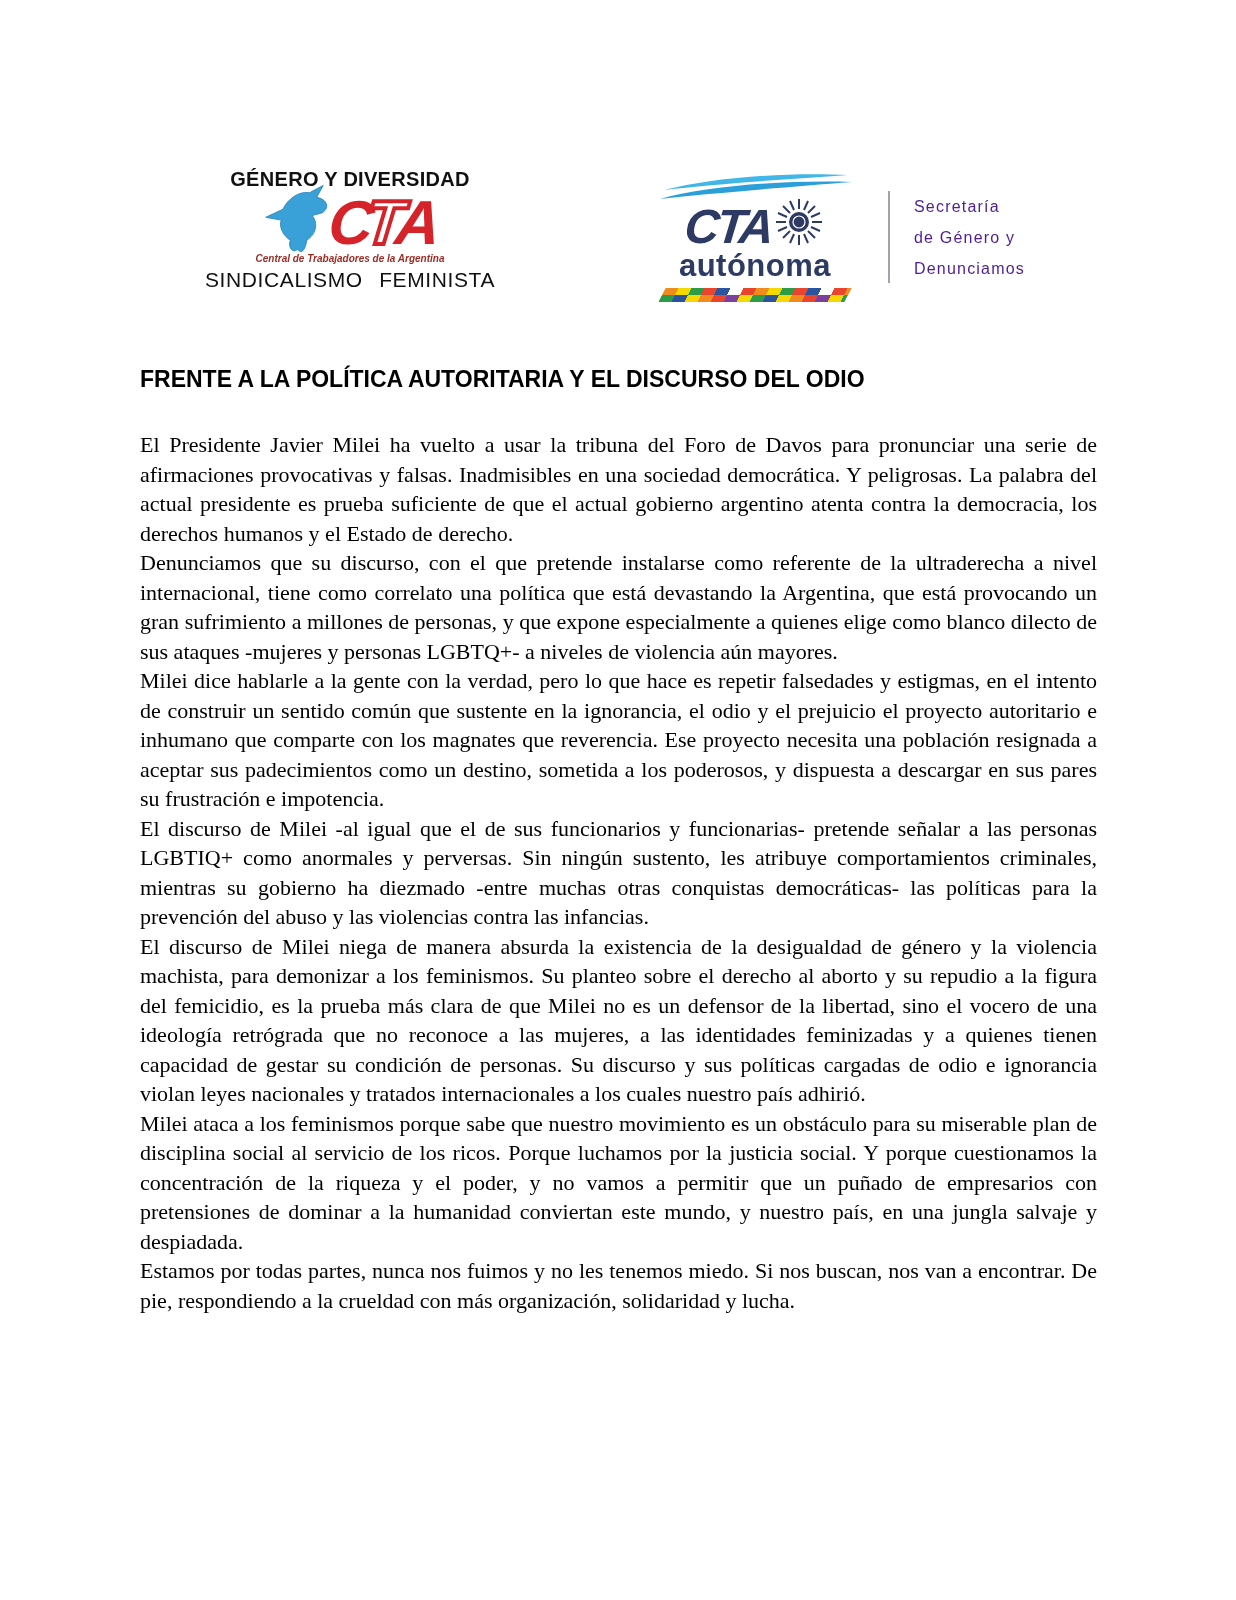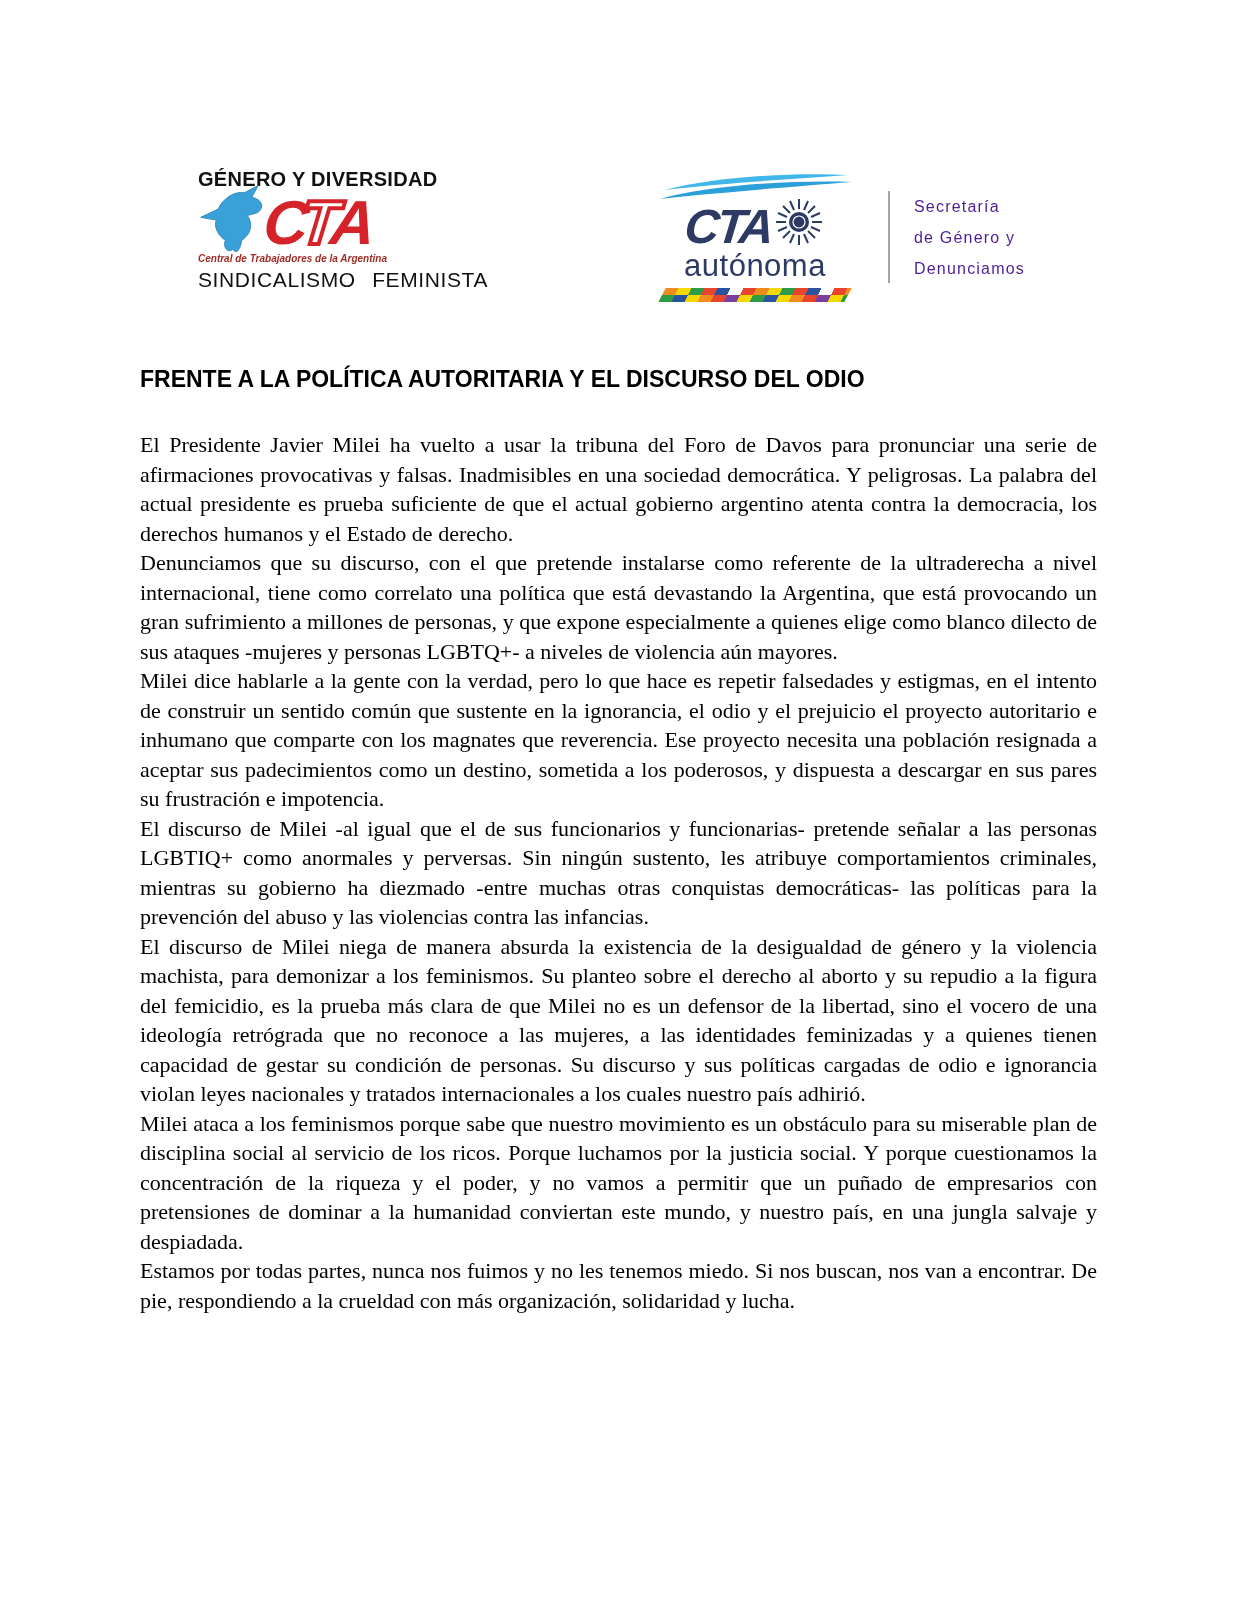--- a/index.html
+++ b/index.html
@@ -4,22 +4,22 @@
 <style>
   html,body { margin:0; padding:0; background:#e8e8e8; }
   .page {
     position:relative; width:1236px; height:1600px; margin:0 auto;
     background:#ffffff; font-family:"Liberation Sans", sans-serif; color:#000;
     overflow:hidden;
   }
 
   
   .logo-left {
-    position:absolute; left:198px; top:168px; width:280px;
-    display:flex; flex-direction:column; align-items:flex-start;
+    position:absolute; left:210px; top:168px; width:280px;
+    display:flex; flex-direction:column; align-items:center;
   }
   .ll-top {
     font-size:20px; font-weight:bold; color:#111; letter-spacing:0.3px;
     white-space:nowrap;
   }
   .ll-cta-row {
     position:relative; height:64px; margin-top:0px;
     display:flex; align-items:center; justify-content:center;
   }
   .ll-map { margin-right:-16px; position:relative; z-index:1; }
@@ -48,21 +48,21 @@
   }
   .rl-brand { width:226px; display:flex; flex-direction:column; align-items:center; }
   .rl-swoosh { margin-bottom:0px; }
   .rl-cta-row { display:flex; align-items:center; margin-top:-4px; }
   .rl-cta {
     font-style:italic; font-weight:bold; font-size:48px; line-height:46px;
     color:#2c3a64; letter-spacing:-3px; transform:skewX(-6deg);
   }
   .rl-sun { margin-left:2px; margin-top:-6px; }
   .rl-autonoma {
-    font-size:31px; font-weight:normal; color:#2c3a64; line-height:32px;
+    font-size:31px; font-weight:bold; color:#2c3a64; line-height:32px;
     margin-top:-2px; letter-spacing:0.5px;
   }
   .rl-band {
     width:186px; height:14px; margin-top:6px; transform:skewX(-28deg);
     background:
       repeating-linear-gradient(90deg,
         #f08c1e 0 13px, #f5d800 13px 26px, #2e9b46 26px 39px, #e8452c 39px 52px,
         #2a53a0 52px 65px, #ffffff 65px 78px, #e8452c 78px 91px) top / 100% 50% no-repeat,
       repeating-linear-gradient(90deg,
         #2e9b46 0 13px, #2a53a0 13px 26px, #f5d800 26px 39px, #f08c1e 39px 52px,

